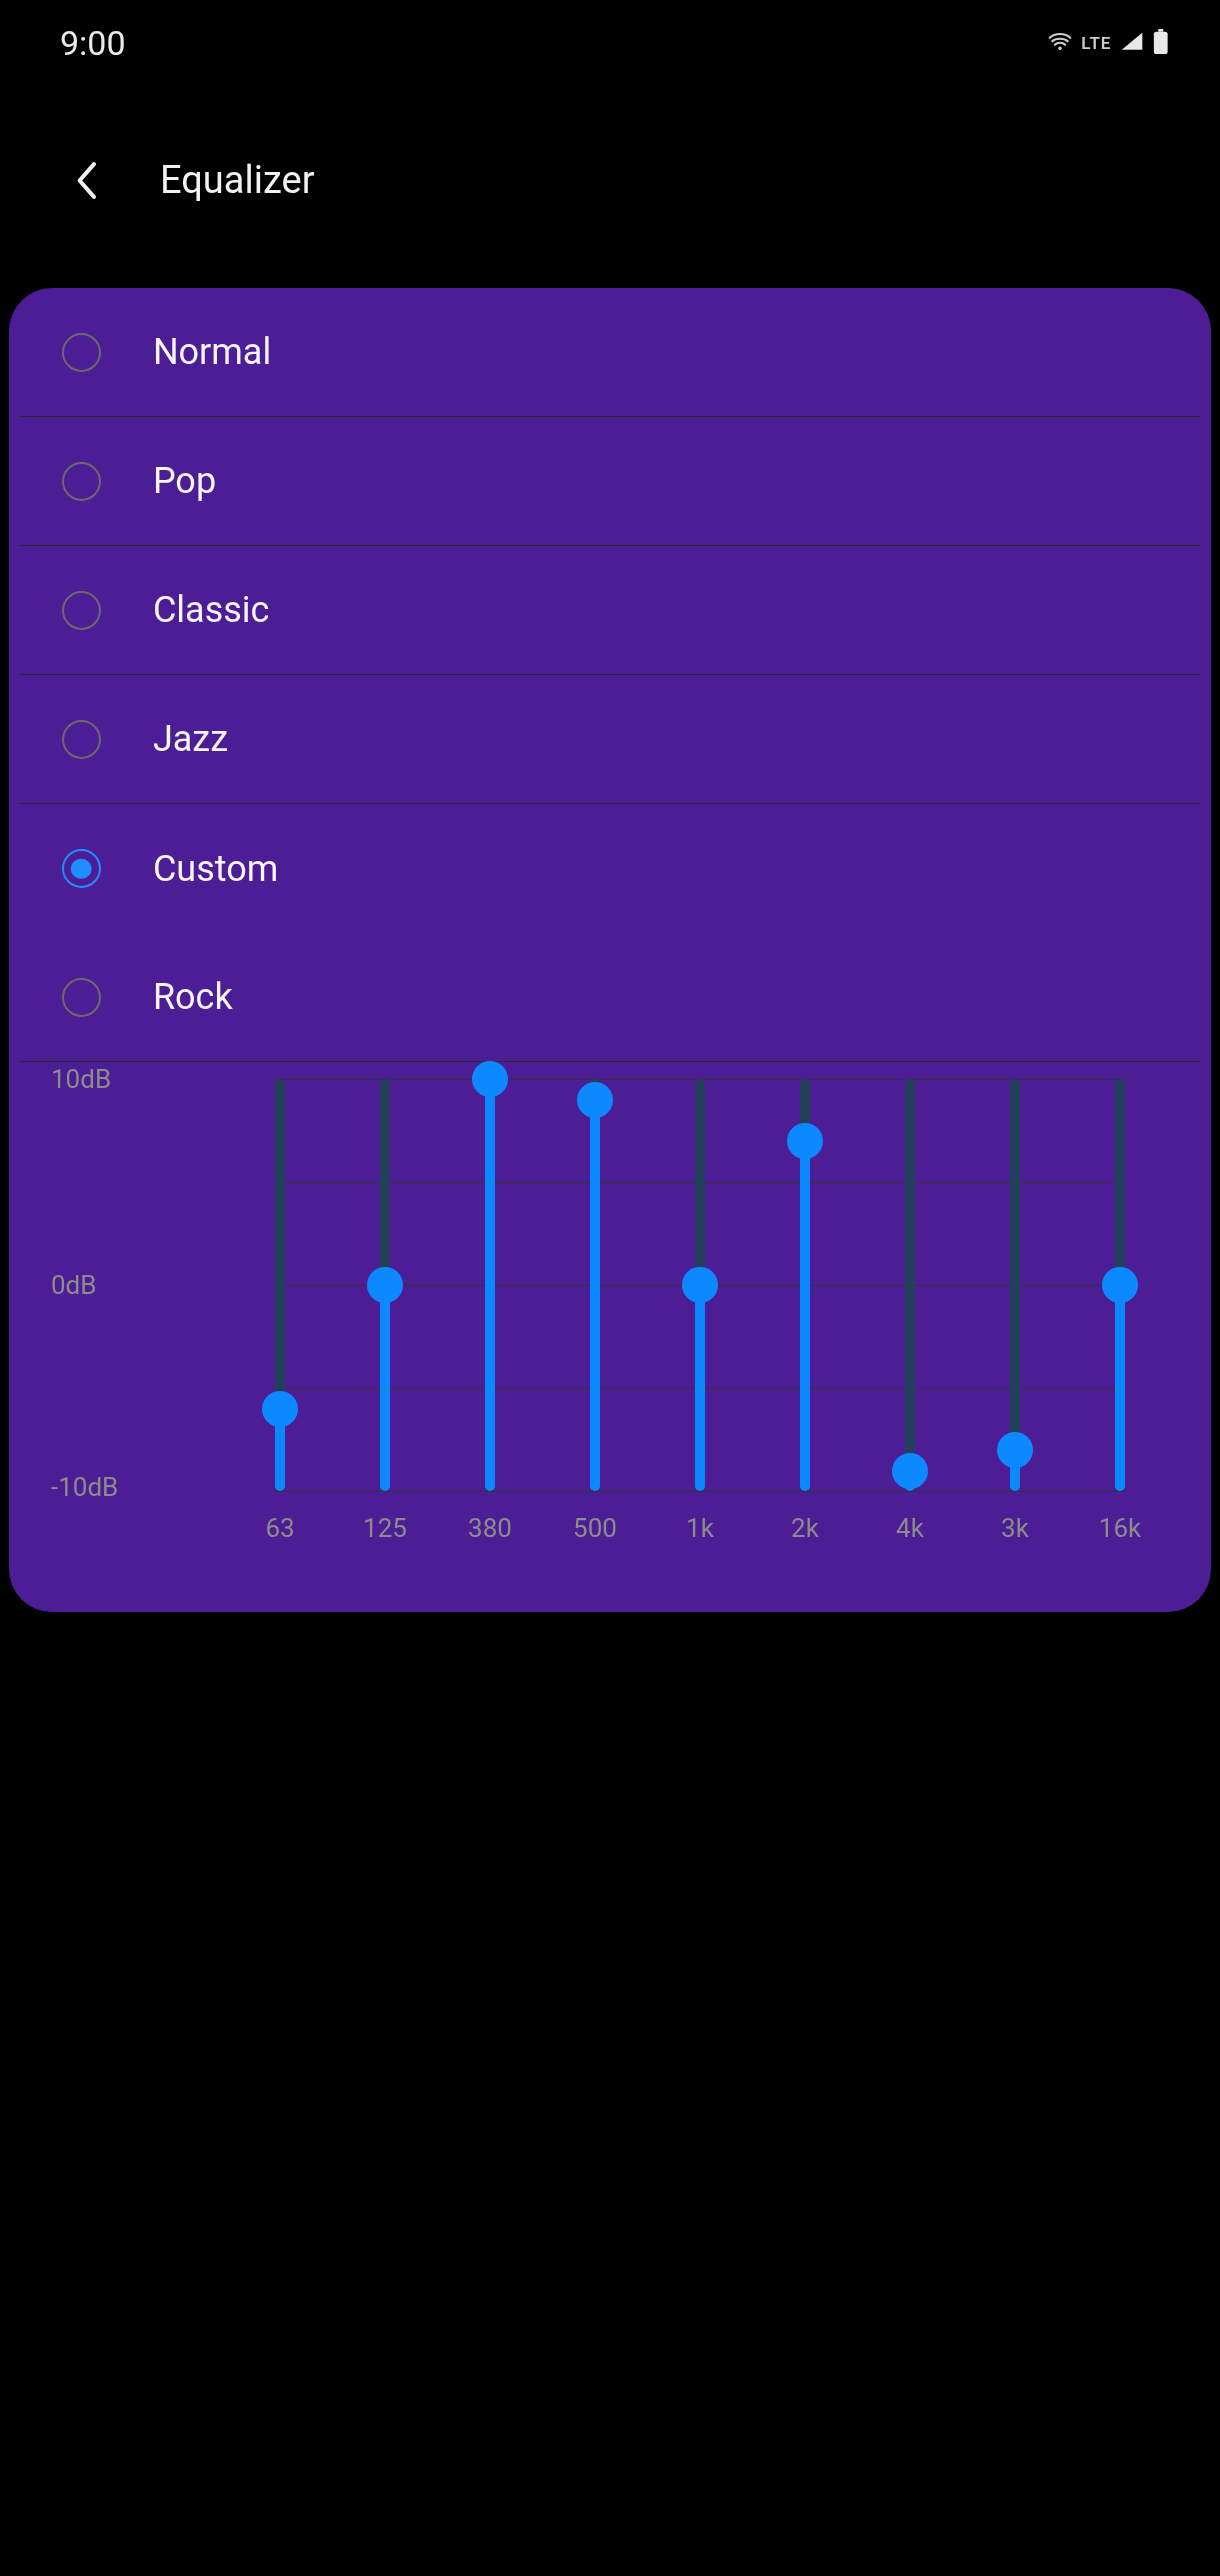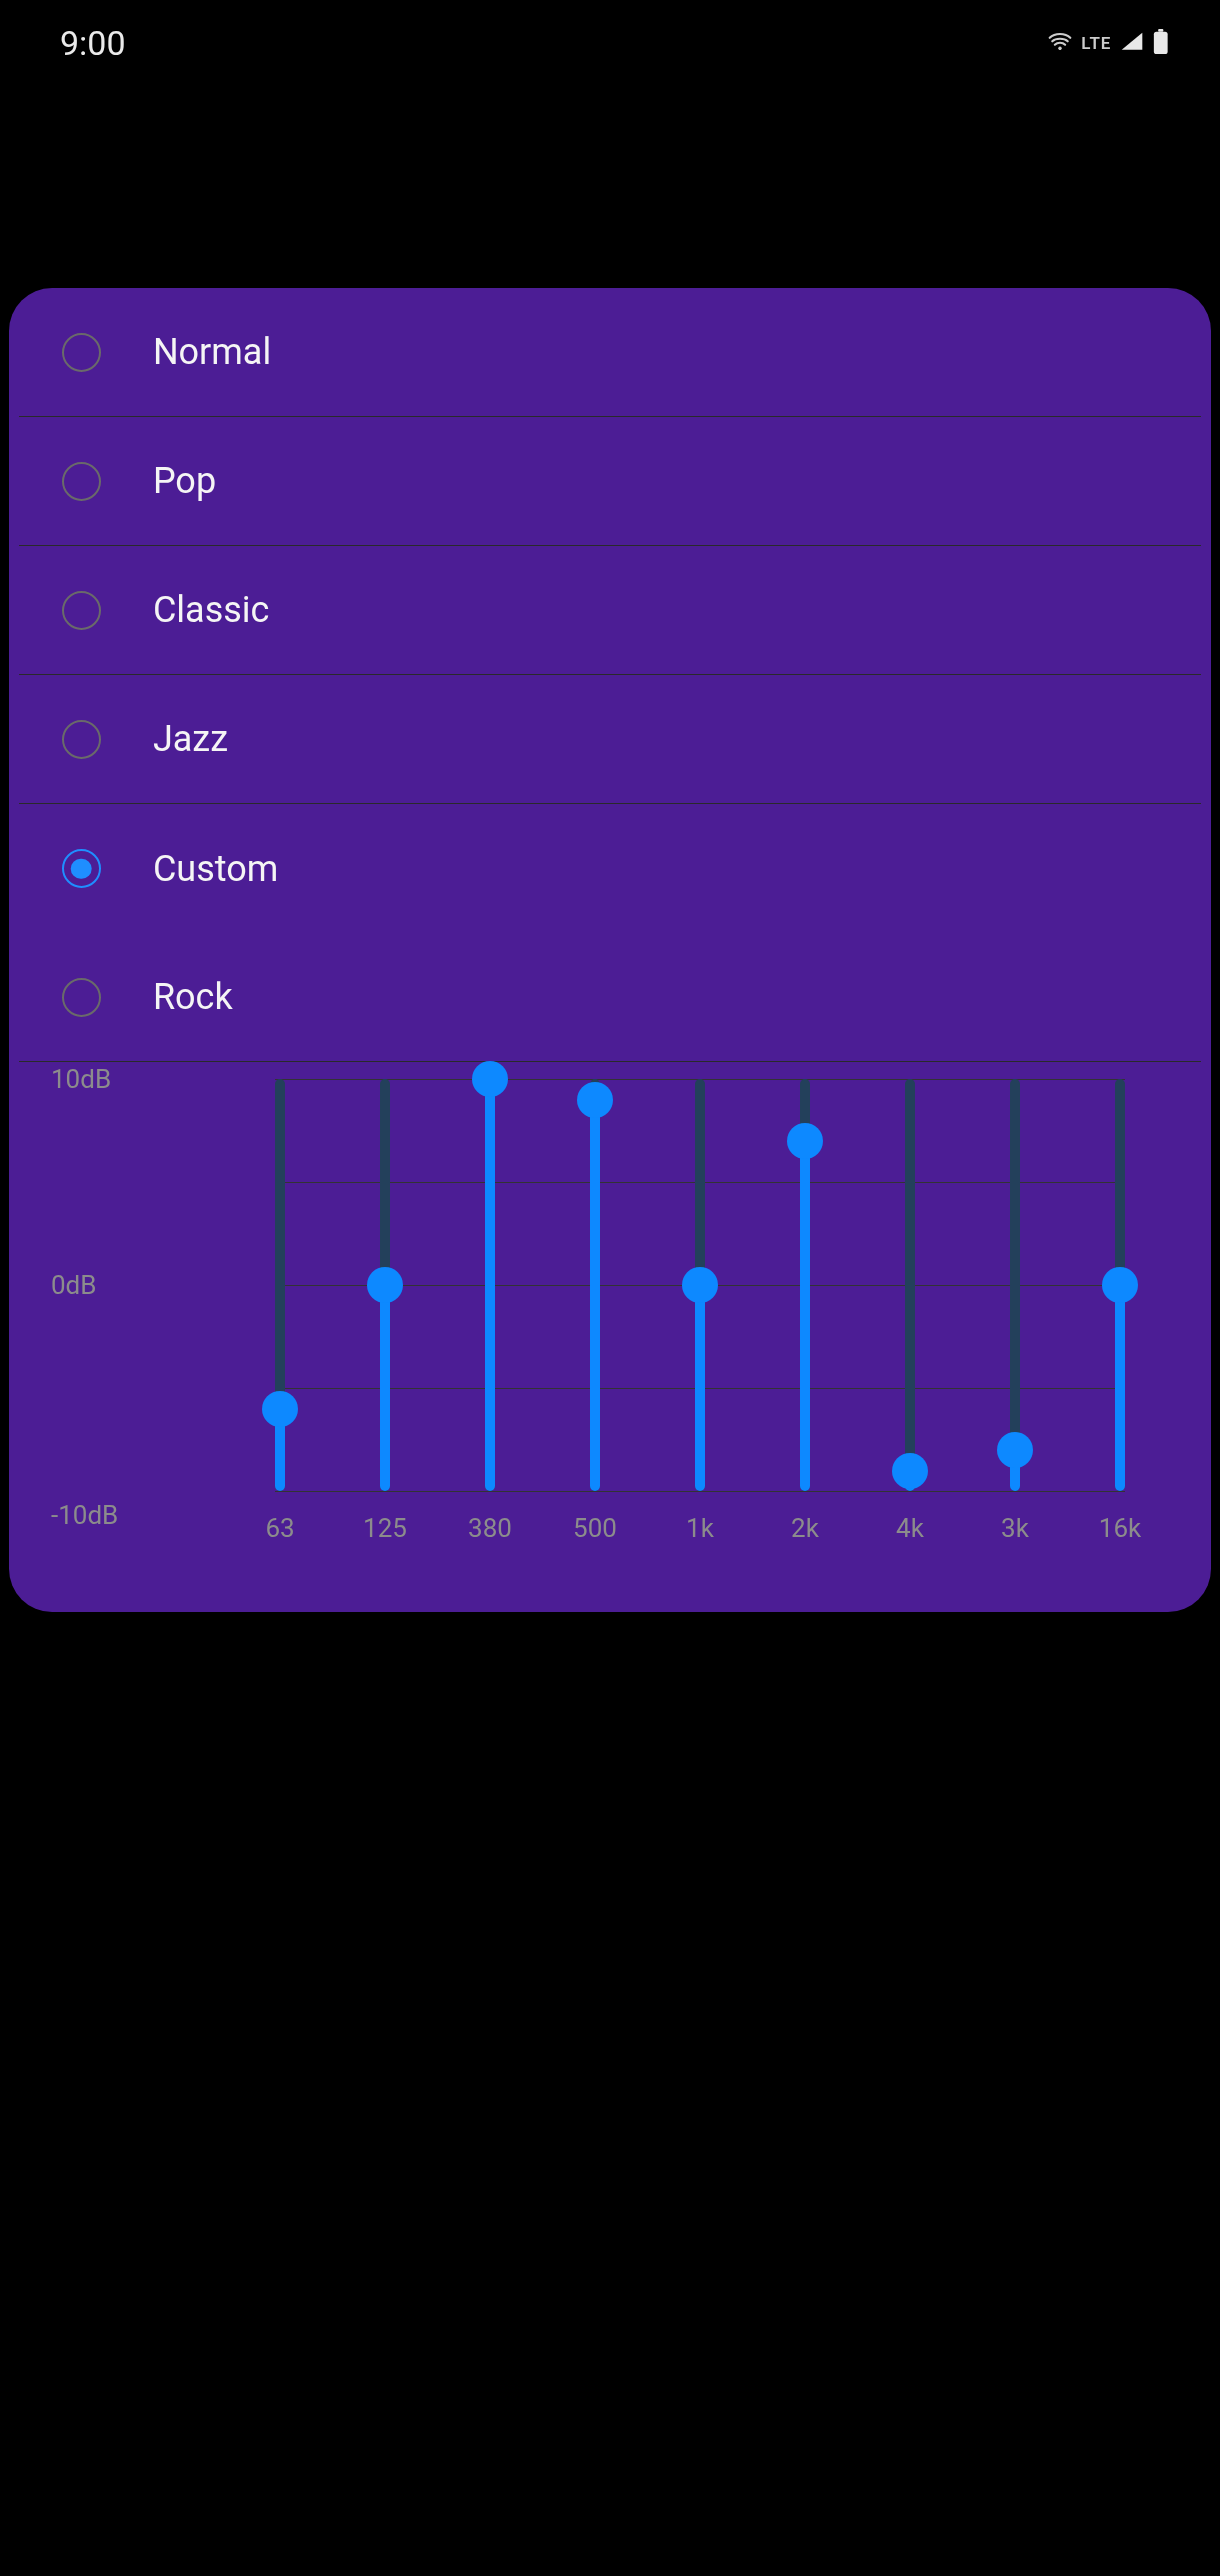--- a/index.html
+++ b/index.html
@@ -214,20 +214,28 @@
       </span>
       <span>
         <svg width="15.5" height="26" viewBox="0 0 18 30">
           <rect x="6" y="0" width="6" height="3" rx="1" fill="#e8e8e8"></rect>
           <rect x="1" y="3" width="16" height="26" rx="3" fill="#e8e8e8"></rect>
         </svg>
       </span>
     </div>
   </div>
 
+  <div class="header">
+    <div class="back-btn">
+      <svg viewBox="0 0 24 40">
+        <path d="M20 4 L6 20 L20 36" stroke="#f0f0f0" stroke-width="4" fill="none" stroke-linecap="round" stroke-linejoin="round"></path>
+      </svg>
+    </div>
+    <div class="header-title">Equalizer</div>
+  </div>
 
   <div class="card">
 
     <div class="option">
       <span class="radio"></span>
       <span class="option-label">Normal</span>
     </div>
     <div class="option">
       <span class="radio"></span>
       <span class="option-label">Pop</span>
@@ -246,21 +254,21 @@
     </div>
     <div class="option">
       <span class="radio"></span>
       <span class="option-label">Rock</span>
     </div>
 
     <div class="eq-area">
       <div class="ylabels" id="ylabels">
           <div class="ylabel" style="top: 0px;">10dB</div>
           <div class="ylabel" style="top: 206px;">0dB</div>
-          <div class="ylabel" style="top: 436px;">-10dB</div>
+          <div class="ylabel" style="top: 408px;">-10dB</div>
         </div>
       <div class="grid" id="grid">
           <div class="hline" style="top: 0px;"></div>
           <div class="hline" style="top: 103px;"></div>
           <div class="hline" style="top: 206px;"></div>
           <div class="hline" style="top: 309px;"></div>
           <div class="hline" style="top: 412px;"></div>
         </div>
       <div class="sliders" id="sliders">
           <div class="slider">

